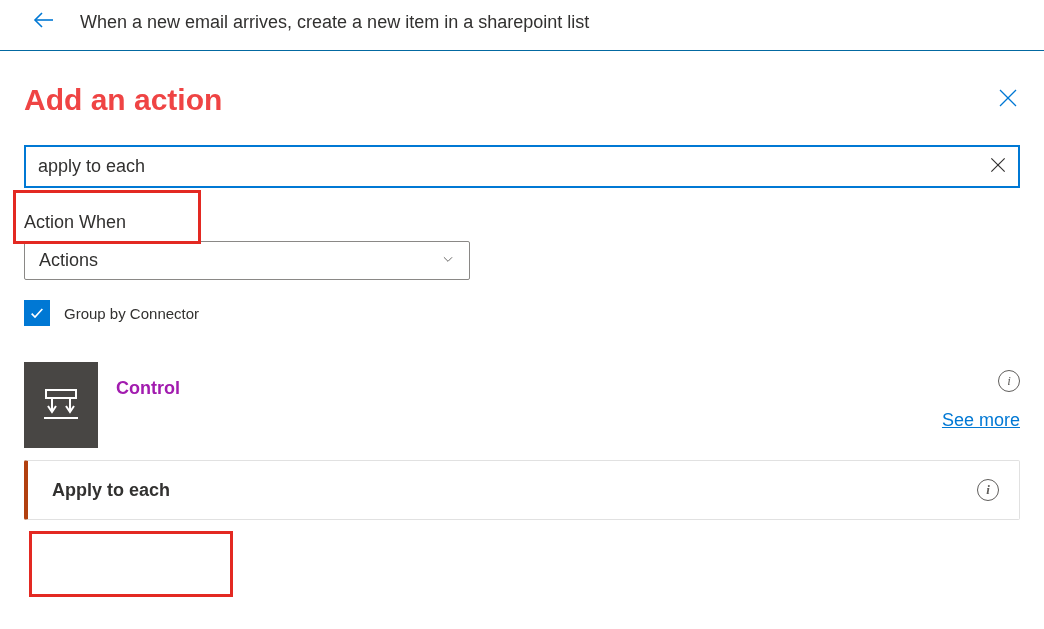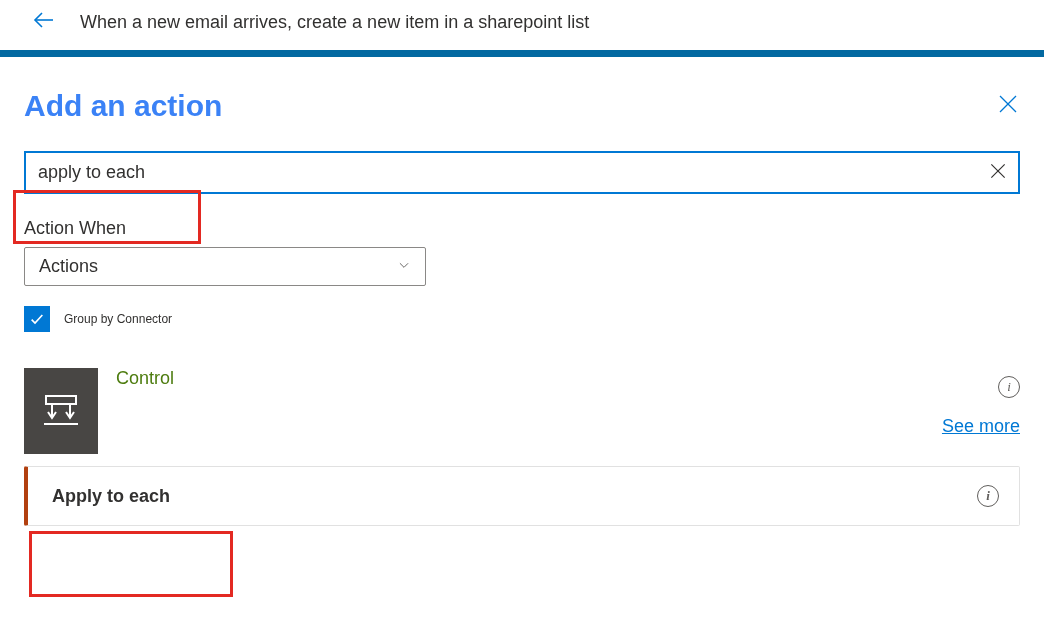--- a/index.html
+++ b/index.html
@@ -7,34 +7,34 @@
       font-family: "Segoe UI", -apple-system, sans-serif;
       background: #fff;
       width: 1044px;
       height: 629px;
       overflow: hidden;
     }
     .topbar {
       display: flex;
       align-items: center;
       padding: 8px 20px 14px 32px;
-      border-bottom: 7px solid #0369a1;
+      border-bottom: 1px solid #0369a1;
       gap: 24px;
     }
     .back-arrow { color: #0078d4; font-size: 22px; line-height: 1; }
     .topbar-title { font-size: 18px; color: #323130; }
     .panel { padding: 20px 24px; }
     .panel-header {
       display: flex;
       justify-content: space-between;
       align-items: center;
       margin-bottom: 28px;
       margin-top: 12px;
     }
-    .panel-header h1 { font-size: 30px; font-weight: 600; color: #3b82f6; }
+    .panel-header h1 { font-size: 30px; font-weight: 600; color: #ef4444; }
     .close-x { font-size: 26px; color: #0078d4; font-weight: 300; line-height: 1; }
     .search-wrap { position: relative; margin-bottom: 24px; }
     .search-input {
       width: 100%;
       border: 2px solid #0078d4;
       padding: 9px 44px 9px 12px;
       font-size: 18px;
       color: #323130;
       outline: none;
     }
@@ -59,50 +59,50 @@
       border: 3px solid #e32922;
       pointer-events: none;
       left: 29px; top: 531px; width: 204px; height: 66px;
       z-index: 10;
     }
     .label { font-size: 18px; color: #323130; margin-bottom: 8px; }
     .select {
       display: flex;
       justify-content: space-between;
       align-items: center;
-      width: 402px;
+      width: 446px;
       border: 1px solid #8a8886;
       border-radius: 2px;
       padding: 8px 14px;
       font-size: 18px;
       color: #323130;
       margin-bottom: 20px;
     }
     .chev { color: #605e5c; font-size: 14px; }
     .checkrow { display: flex; align-items: center; gap: 14px; margin-bottom: 36px; }
     .checkbox {
       width: 26px; height: 26px;
       background: #0078d4;
       display: flex; align-items: center; justify-content: center;
       color: #fff; font-size: 16px;
     }
-    .check-label { font-size: 12px; color: #323130; }
+    .check-label { font-size: 15px; color: #323130; }
     .group-row {
       display: flex;
       justify-content: space-between;
       align-items: flex-start;
       margin-bottom: 12px;
     }
     .group-left { display: flex; align-items: flex-start; gap: 18px; }
     .control-tile {
       width: 74px; height: 86px;
       background: #484644;
       display: flex; align-items: center; justify-content: center;
     }
-    .control-title { font-size: 18px; font-weight: 400; color: #4d7c0f; margin-top: 0; }
+    .control-title { font-size: 18px; font-weight: 700; color: #a21caf; margin-top: 16px; }
     .group-right { display: flex; flex-direction: column; align-items: flex-end; gap: 18px; padding-top: 8px; }
     .info-icon {
       width: 22px; height: 22px;
       border: 1.5px solid #605e5c;
       border-radius: 50%;
       display: flex; align-items: center; justify-content: center;
       color: #605e5c;
       font-size: 13px;
       font-style: italic;
       font-family: Georgia, serif;

